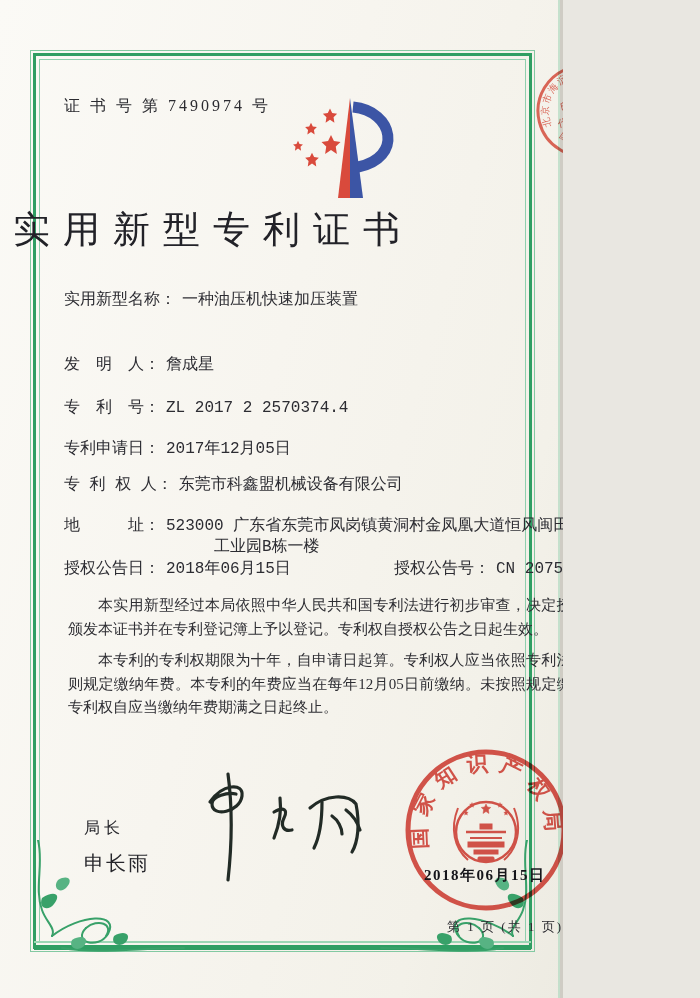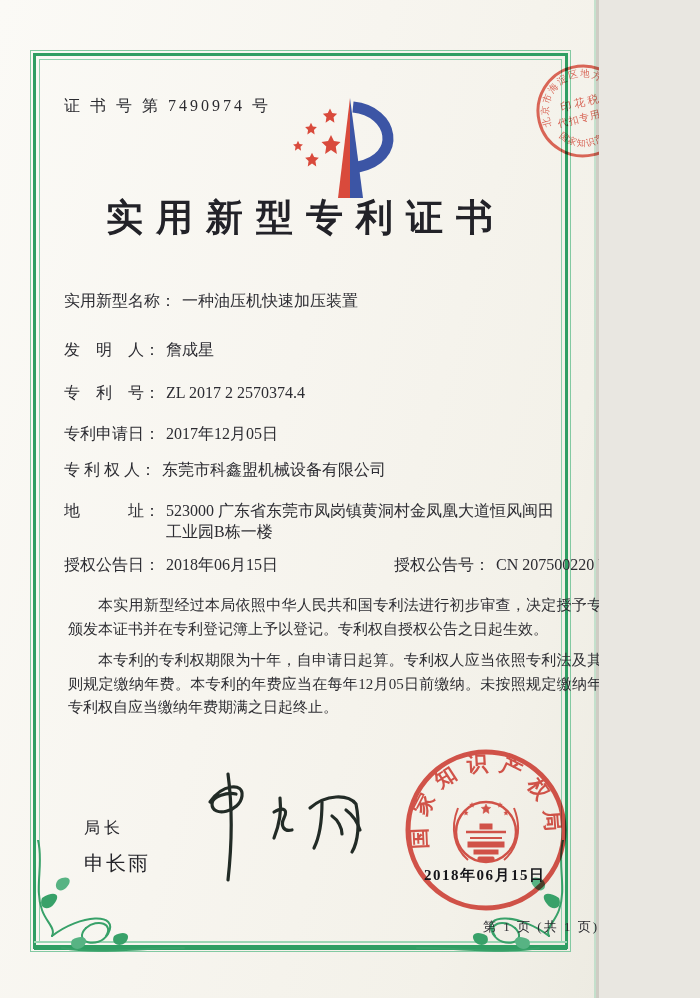--- a/index.html
+++ b/index.html
@@ -1,44 +1,44 @@
 <!DOCTYPE html>
 <html><head>
 <meta charset="utf-8">
 <style>
   html,body{margin:0;padding:0;background:#e9e7e1;}
   .page{position:relative;width:563px;height:998px;overflow:hidden;
         background:linear-gradient(105deg,#fbfaf6 0%,#f7f5ef 45%,#f3f1e9 80%,#edebe2 100%);
-        font-family:"Liberation Serif",serif;color:#2c2c32;padding-left:36px;}
+        font-family:"Liberation Serif",serif;color:#2c2c32;}
   .edge-line{position:absolute;top:0;bottom:0;right:3px;width:2px;background:#b9dcc6;opacity:.8;}
   .edge-shade{position:absolute;top:0;bottom:0;right:0;width:3px;background:#cfccc4;}
 
   
   .frame{position:absolute;left:30px;top:50px;right:28px;bottom:46px;border:1px solid #83c9a2;}
   .frame::before{content:"";position:absolute;inset:2px;border:3px solid #2f9e63;}
   .frame::after{content:"";position:absolute;inset:8px;border:1px solid #8fd0ae;}
   .bband{position:absolute;left:34px;right:32px;top:941px;height:11px;
          background:linear-gradient(to bottom,#9bd6b4 0 1.5px,rgba(0,0,0,0) 1.5px 4px,#2f9e63 4px 9px,rgba(0,0,0,0) 9px);}
   .flourish{position:absolute;width:158px;height:118px;}
   .flourish.bl{left:28px;top:840px;}
   .flourish.br{right:26px;top:840px;transform:scaleX(-1);}
 
   .certno{position:absolute;left:64px;top:96px;font-size:16px;letter-spacing:3px;color:#2b2b30;}
-  .title{position:absolute;left:0;right:0;top:193px;text-align:center;font-size:37px;font-weight:700;
+  .title{position:absolute;left:0;right:0;top:205px;font-size:37px;font-weight:400;
          letter-spacing:13px;text-indent:13px;color:#222228;}
   .logo{position:absolute;left:278px;top:94px;}
   .taxstamp{position:absolute;left:524px;top:52px;mix-blend-mode:multiply;}
 
-  .fields{position:absolute;left:64px;top:290px;width:588px;font-size:16px;line-height:21px;}
+  .fields{position:absolute;left:64px;top:290px;width:588px;font-size:16px;line-height:21px;font-family:Liberation Mono, monospace;}
   .frow{display:flex;align-items:flex-start;}
   .frow .lab{white-space:pre;flex:none;}
   .frow .val{margin-left:6px;}
-  .mt1{margin-top:28px}.mt2{margin-top:22px}.mt3{margin-top:20px}.mt4{margin-top:15px}
-  .mt5{margin-top:20px}.mt6{margin-top:12px}
-  .val .l2{display:block;}
+  .mt1{margin-top:44px}.mt2{margin-top:22px}.mt3{margin-top:20px}.mt4{margin-top:15px}
+  .mt5{margin-top:20px}.mt6{margin-top:1px}
+  .val .l2{display:block;margin-left:48px;}
   .double{display:flex;}
   .double .pair{display:flex;}
   .double .pair.p1{width:330px;flex:none;}
 
   .paras{position:absolute;left:60px;top:586px;width:596px;font-size:15px;line-height:23.5px;
          text-align:justify;color:#2e2e33;}
   .paras p{margin:8px;text-indent:2em;}
 
   .signer-title{position:absolute;left:84px;top:818px;font-family:"Liberation Sans",sans-serif;
                 font-size:16px;letter-spacing:4px;color:#26262b;}

